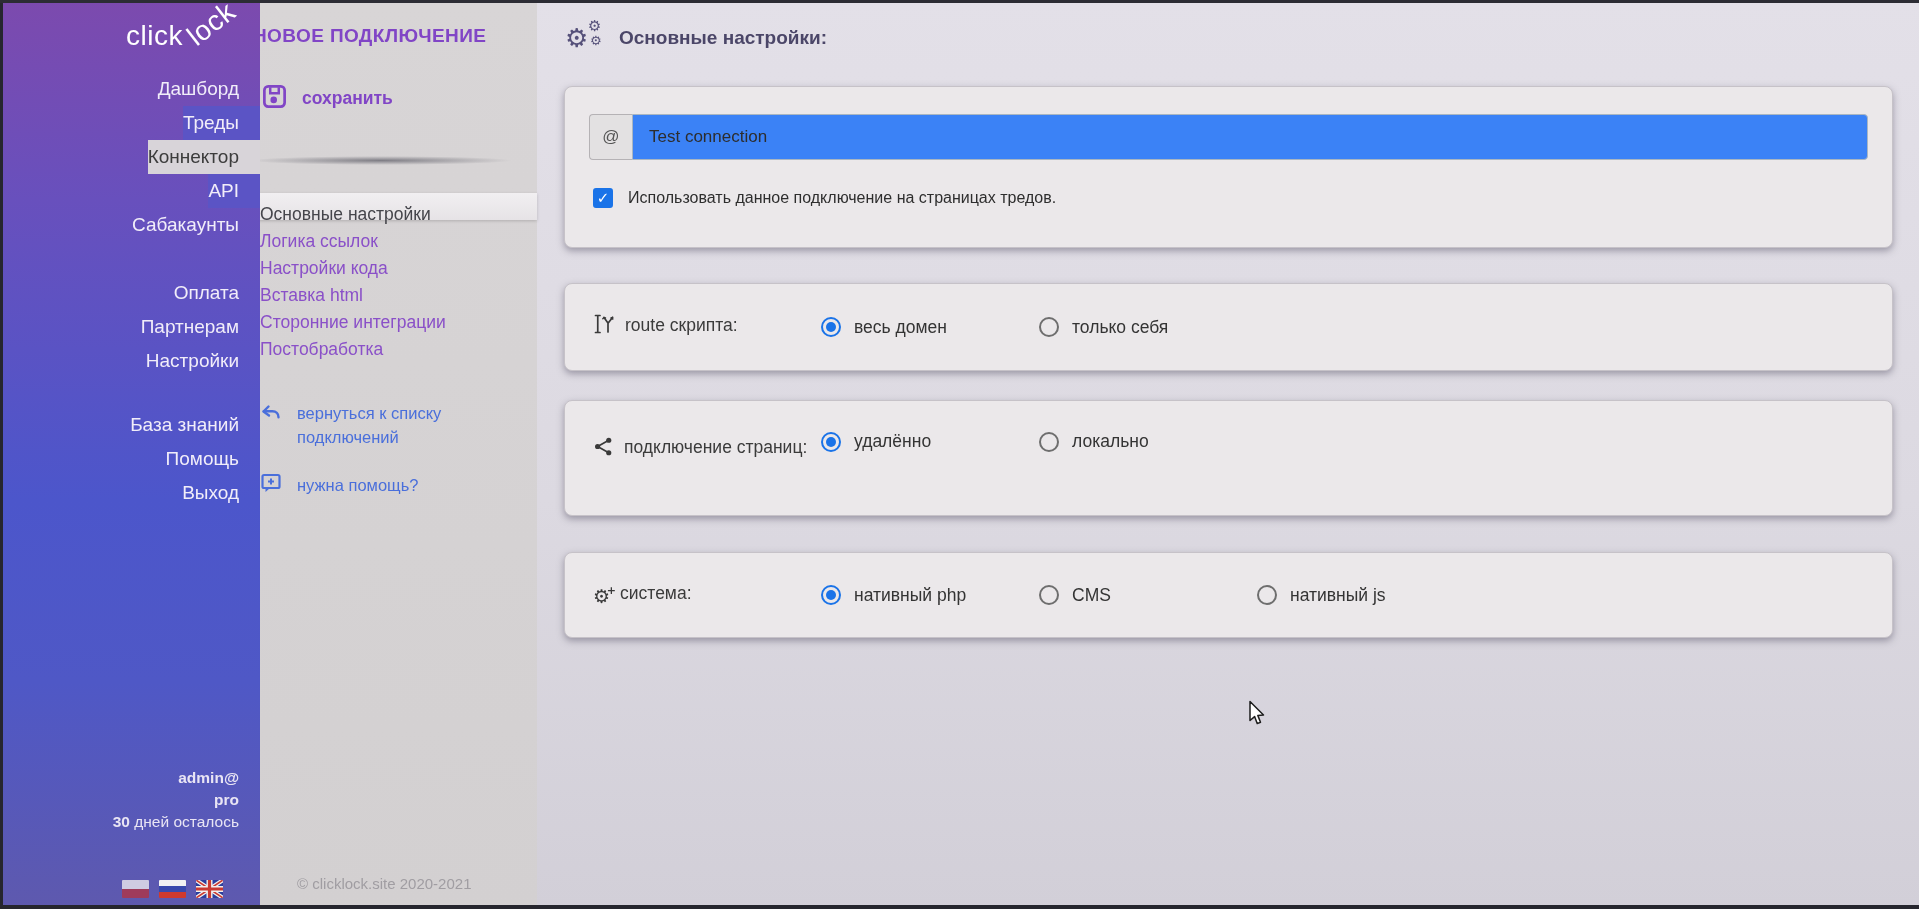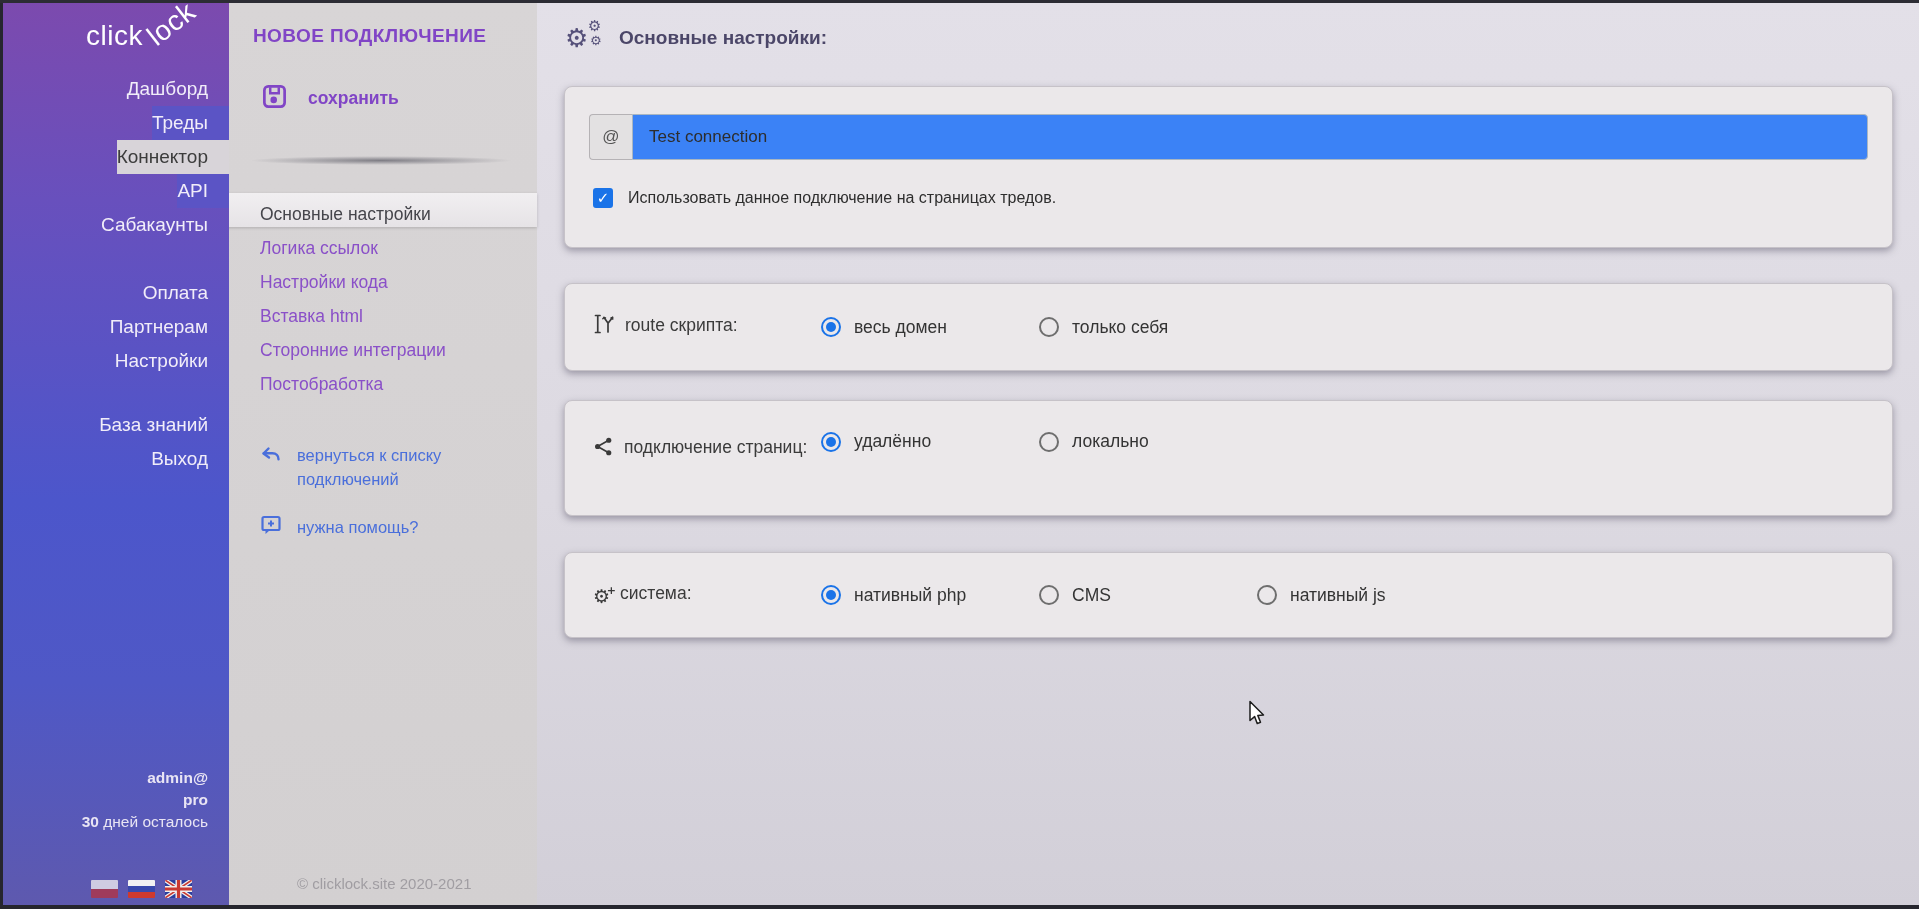--- a/index.html
+++ b/index.html
@@ -8,23 +8,24 @@
     font-family:"Liberation Sans", sans-serif;
     position:relative; overflow:hidden;
     background:linear-gradient(180deg,#e3e0e8 0%,#dcd9e1 55%,#d2cfd8 100%);
   }
   .edge-left  { position:absolute; left:0; top:0; width:3px; height:100%; background:#26262e; z-index:50; }
   .edge-top   { position:absolute; left:0; top:0; width:100%; height:3px; background:#2c2c34; z-index:50; }
   .edge-bottom{ position:absolute; left:0; bottom:0; width:100%; height:4px; background:#26262e; z-index:50; }
 
   
   .sidebar1 {
-    position:absolute; left:0; top:0; width:229px; height:909px;
+    position:absolute; left:0; top:0; width:260px; height:909px;
     background:linear-gradient(180deg,#7c4aae 0%,#6850bd 22%,#4c56cb 55%,#4f58c6 75%,#5e59ae 100%);
     z-index:10;
+    padding-left:40px;
   }
   .logo { position:relative; height:72px; color:#fff; }
   .logo-click { position:absolute; left:86px; top:20px; font-size:28px; letter-spacing:.5px; }
   .logo-lock  { position:absolute; left:151px; top:24px; font-size:28px; letter-spacing:.5px;
                 display:inline-block; transform:rotate(-38deg); transform-origin:left center; }
   .nav1 { display:flex; flex-direction:column;align-items:flex-end; }
   .nav1-item {
     height:34px; line-height:34px; text-align:right; padding-right:21px;
     color:#f1edf9; font-size:19px; font-weight:500; cursor:pointer; white-space:nowrap;
   }
@@ -42,26 +43,26 @@
   .flag-ru .w { position:absolute; top:0; left:0; right:0; height:34%; background:#f2f2f2; }
   .flag-ru .bl{ position:absolute; top:34%; left:0; right:0; height:33%; background:#3949ab; }
   .flag-ru .r { position:absolute; bottom:0; left:0; right:0; height:33%; background:#cf3a2e; }
 
   
   .sidebar2 {
     position:absolute; left:225px; top:0; width:312px; height:909px;
     background:linear-gradient(180deg,#d8d5d6 0%,#d3d0d1 100%); z-index:5;
   }
   .panel-title { margin:25px 0 12px 28px; font-size:19px; font-weight:bold; letter-spacing:.4px; color:#8145c6; }
-  .save-btn { display:flex; align-items:center; gap:20px; margin:36px 0 0 36px; cursor:pointer; }
+  .save-btn { display:flex; align-items:center; gap:14px; margin:36px 0 0 36px; cursor:pointer; }
   .save-btn .lbl { font-size:17.5px; font-weight:bold; color:#8145c6; }
   .panel-divider { margin:42px 0 0 24px; width:264px; height:9px; border-radius:50%;
                    background:radial-gradient(ellipse at center, rgba(55,55,68,.55) 0%, rgba(55,55,68,0) 70%); }
   .nav2 { margin-top:28px; display:flex; flex-direction:column; }
-  .nav2-item { height:34px; line-height:43px; padding-left:35px; font-size:17.5px;
+  .nav2-item { height:27px; line-height:43px; padding-left:35px; font-size:17.5px;
                color:#8a50c8; cursor:pointer; white-space:nowrap; }
   .nav2-item.active { background:linear-gradient(180deg,#f1eff1,#e6e3e6); color:#45454b;
                       box-shadow:0 1px 3px rgba(0,0,0,.18); }
   .back-link { display:flex; gap:14px; margin:46px 0 0 34px; cursor:pointer; }
   .back-link .txt { font-size:16.5px; color:#4a6fdb; line-height:24px; }
   .help-link { display:flex; align-items:center; gap:14px; margin:22px 0 0 34px; cursor:pointer; }
   .help-link .txt { font-size:16.5px; color:#4a6fdb; }
   .copyright { position:absolute; left:43px; bottom:17px; font-size:15px; color:#a09da2;margin-left:29px; }
 
   
@@ -131,20 +132,21 @@
     <div class="nav1-item band">Треды</div>
     <div class="nav1-item active">Коннектор</div>
     <div class="nav1-item band">API</div>
     <div class="nav1-item">Сабакаунты</div>
     <div class="nav1-sp1"></div>
     <div class="nav1-item">Оплата</div>
     <div class="nav1-item">Партнерам</div>
     <div class="nav1-item">Настройки</div>
     <div class="nav1-sp2"></div>
     <div class="nav1-item">База знаний</div>
+    <div class="nav1-item">Помощь</div>
     <div class="nav1-item">Выход</div>
   </div>
   <div class="account">
     <div class="b">admin@</div>
     <div class="b">pro</div>
     <div><span class="b">30</span><span> дней осталось</span></div>
   </div>
   <div class="flags">
     <div class="flag flag-pl">
         <div class="t"></div>

